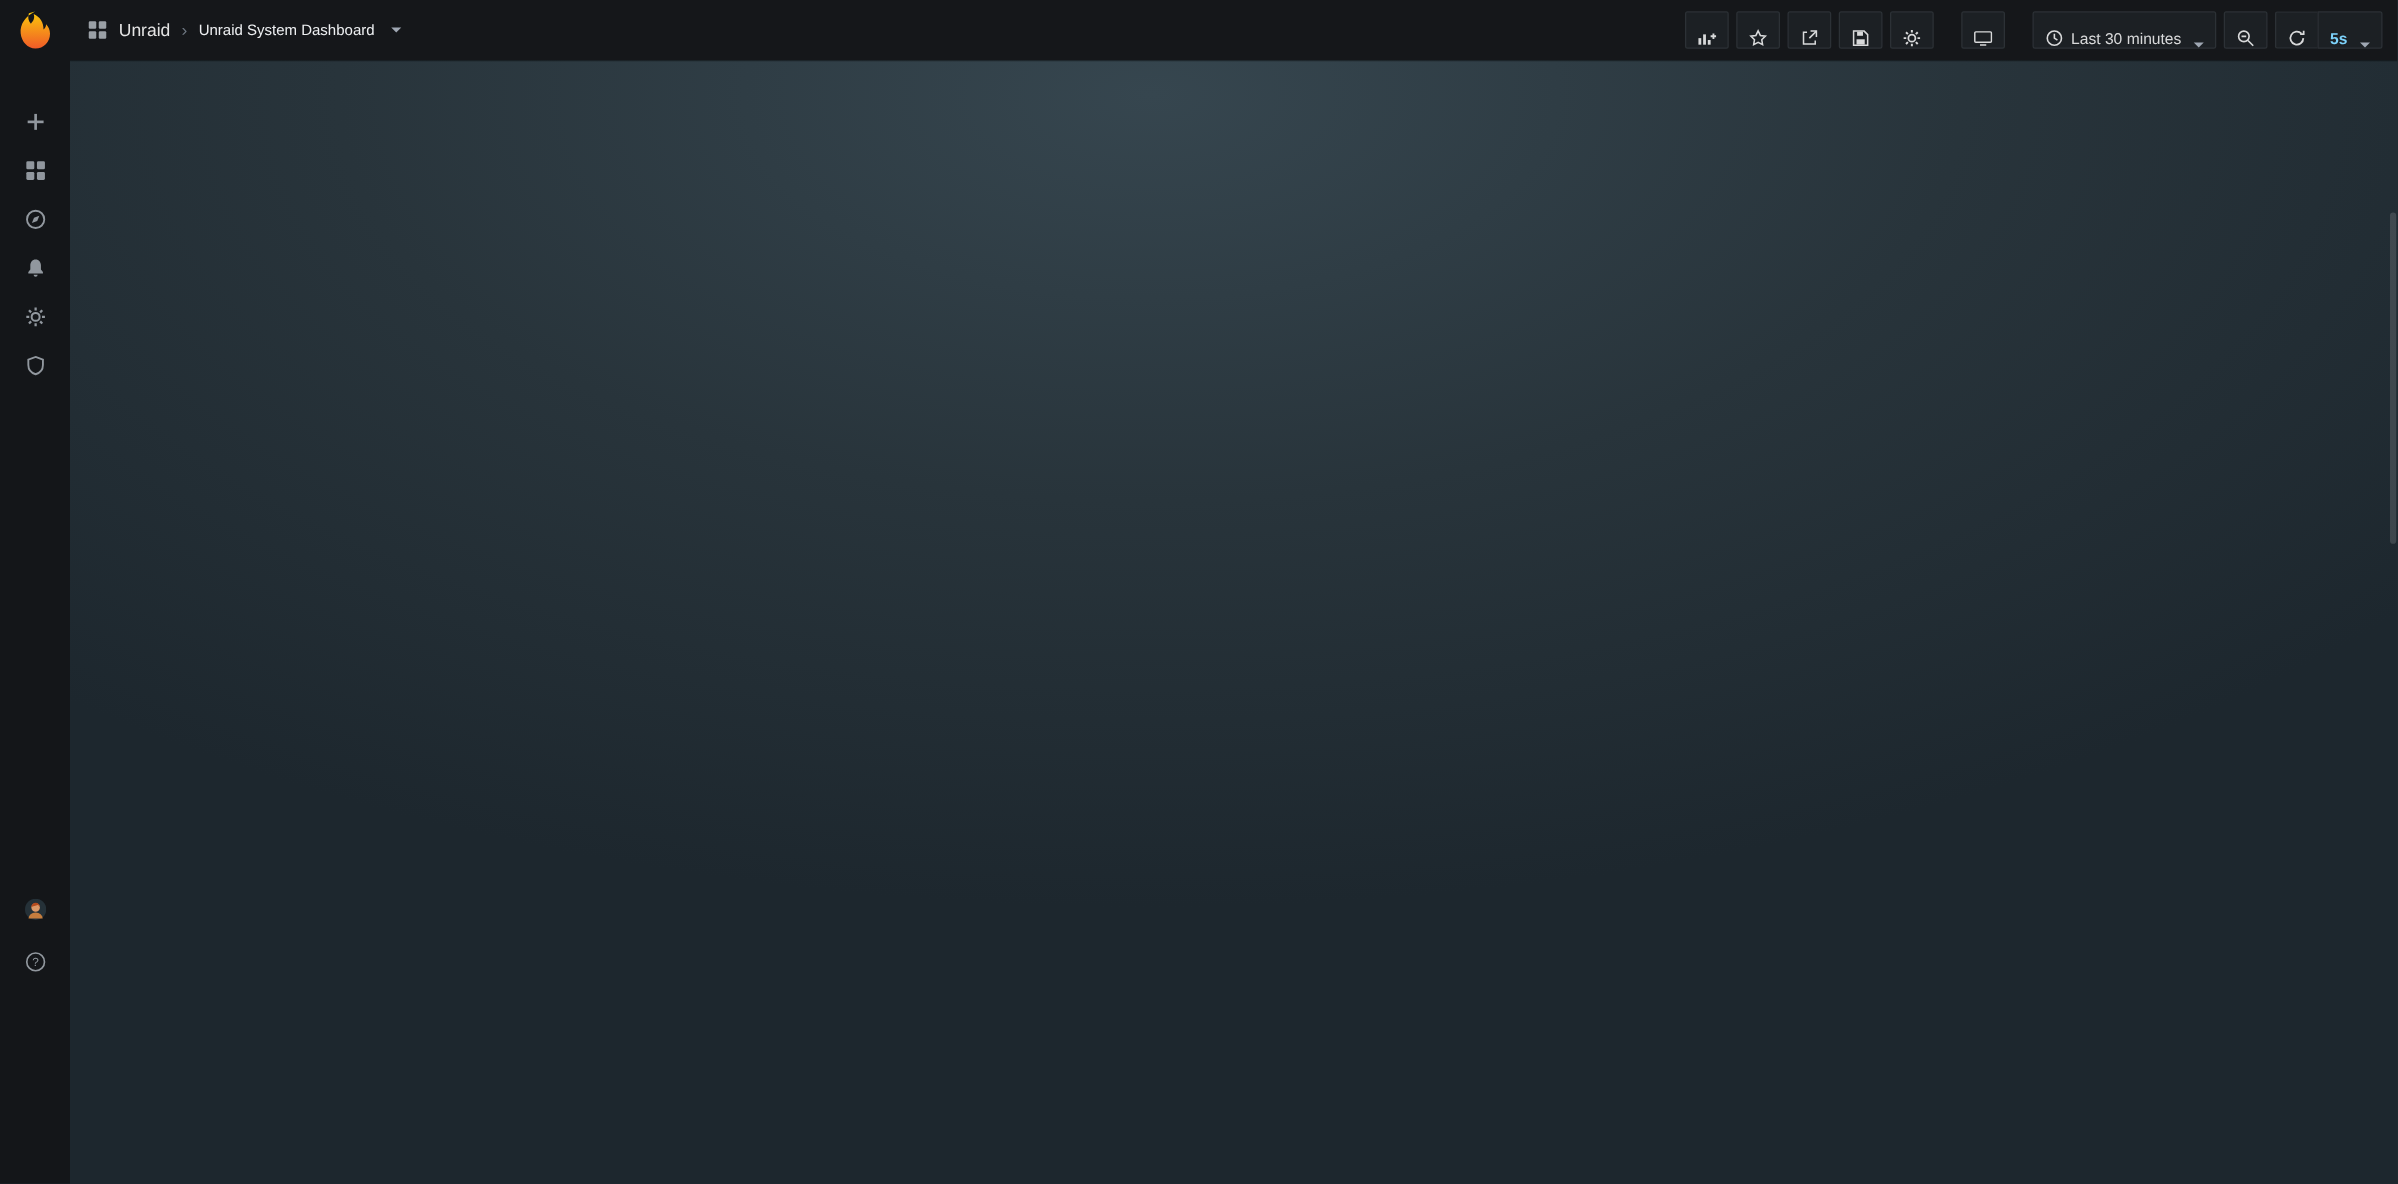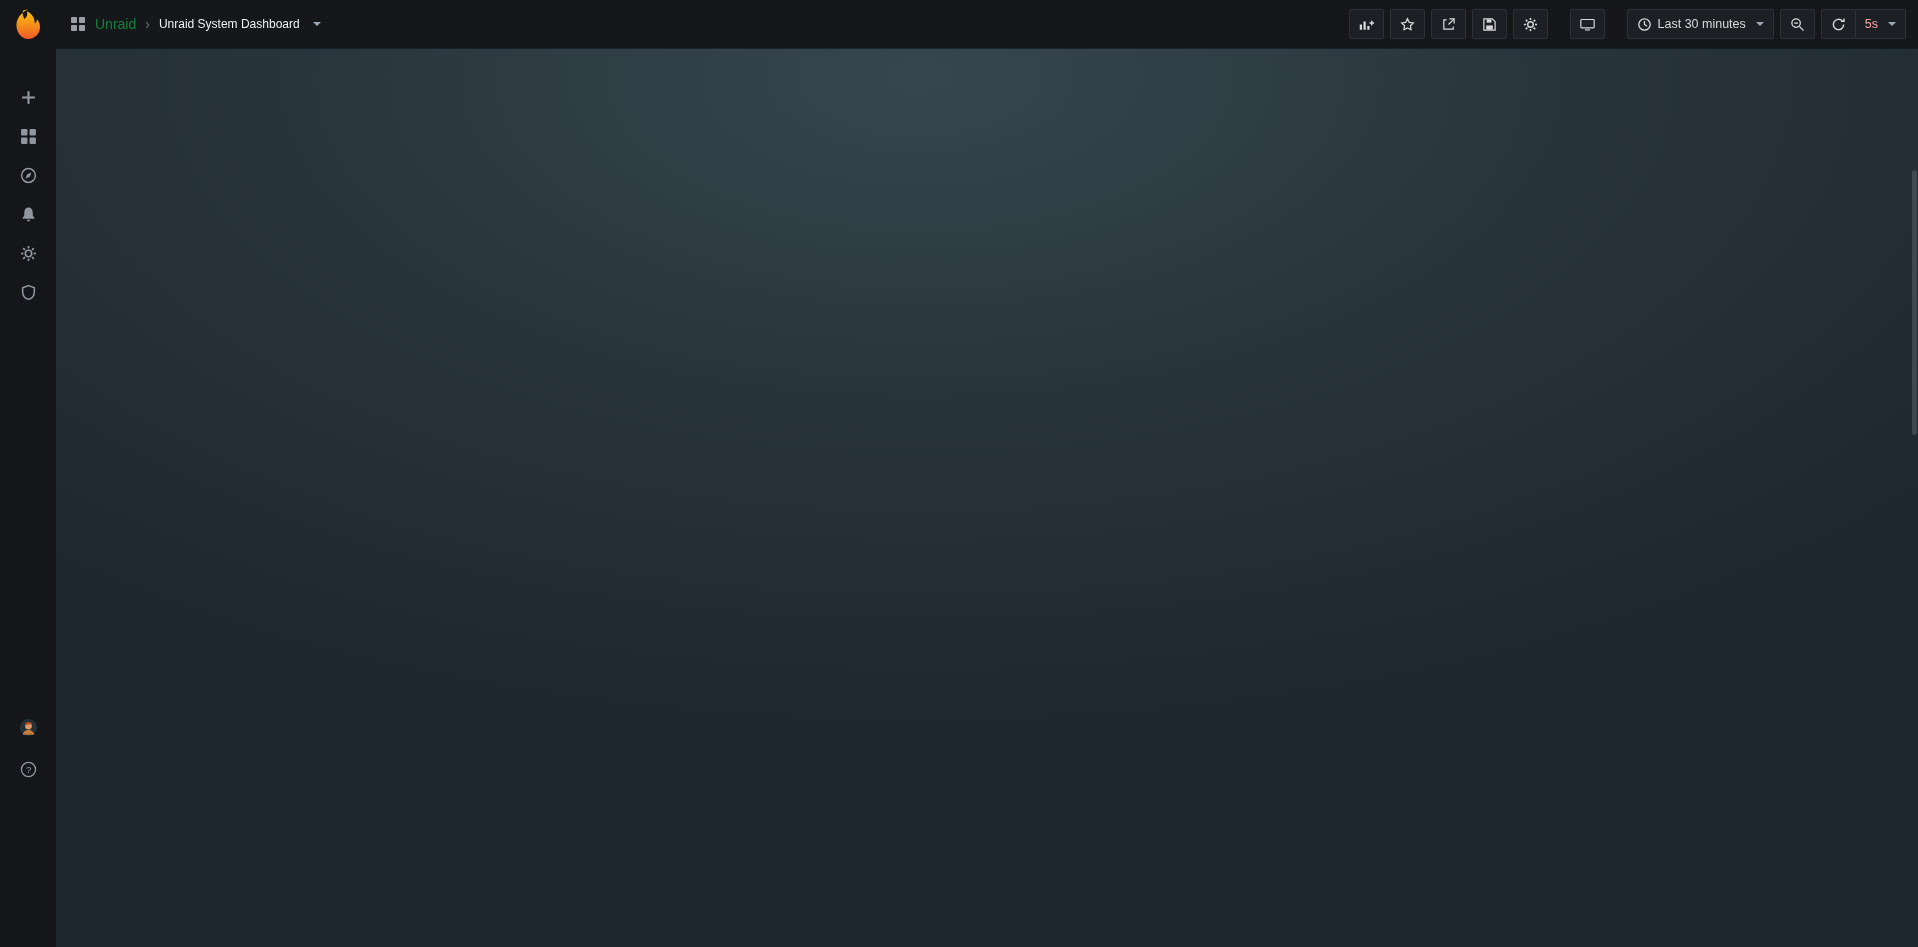--- a/index.html
+++ b/index.html
@@ -14,32 +14,32 @@
 .side-nav{margin-top:44px;display:flex;flex-direction:column;gap:15px;align-items:center}
 .side-item{width:36px;height:24px;display:flex;align-items:center;justify-content:center;cursor:pointer;opacity:.9}
 .side-item svg{width:17px;height:17px}
 .side-bottom{margin-top:auto;margin-bottom:166px;display:flex;flex-direction:column;gap:16px;align-items:center}
 .side-bottom .av{width:28px;height:28px;border-radius:50%;overflow:hidden}
 
 .main-col{flex:1;display:flex;flex-direction:column;min-width:0}
 .topnav{height:48px;flex:0 0 48px;background:#15171a;display:flex;align-items:center;justify-content:space-between;padding:0 12px 0 14px;box-shadow:0 1px 0 rgba(0,0,0,.4)}
 .nav-left{display:flex;align-items:center;gap:9px}
 .nav-left .ic{width:16px;height:16px}
-.crumb-root{font-size:14px;color:#15803d;cursor:pointer}
+.crumb-root{font-size:14px;color:#e5e5e5;cursor:pointer}
 .crumb-sep{color:#6d7680;font-size:14px}
 .crumb-title{font-size:12px;color:#eef0f2;cursor:pointer}
 .caret{display:inline-block;width:0;height:0;border-left:4px solid transparent;border-right:4px solid transparent;border-top:4px solid #9fa7b3;margin-left:4px;vertical-align:middle}
 .nav-right{display:flex;align-items:center;gap:6px}
-.nav-btn{display:flex;align-items:center;gap:6px;height:30px;padding:0 9px;background:#1c2024;border:1px solid #2c3136;border-radius:2px;color:#d8d9da;font:12.5px "Liberation Sans",sans-serif;cursor:pointer}
+.nav-btn{display:flex;align-items:flex-end;gap:6px;height:30px;padding:0 9px;background:#1c2024;border:1px solid #2c3136;border-radius:2px;color:#d8d9da;font:12.5px "Liberation Sans",sans-serif;cursor:pointer}
 .nav-btn svg{width:15px;height:15px;display:block}
 .nav-gap{width:10px}
 .split{display:flex}
 .split .nav-btn:first-child{border-right:none;border-radius:2px 0 0 2px}
 .split .nav-btn:last-child{border-radius:0 2px 2px 0}
-.interval-txt{color:#fca5a5;font-weight:normal}
+.interval-txt{color:#7dd3fc;font-weight:bold}
 
 .dash{flex:1;padding:12px 14px 0;overflow:hidden;position:relative}
 .var-row,.links-row{display:flex;flex-wrap:wrap;gap:10px;align-items:center}
 .links-row{margin-top:8px}
 .section-head{display:flex;align-items:center;gap:8px;margin:14px 0 0 2px;font-size:14px;font-weight:bold;color:#e3e5e8;cursor:pointer;height:22px}
 .section-head .chev{width:11px;height:7px}
 .row{display:flex;gap:8px;margin-top:8px}
 #row-ups{height:208px}
 #row-cpu{height:210px}
 #row-net{height:272px}

